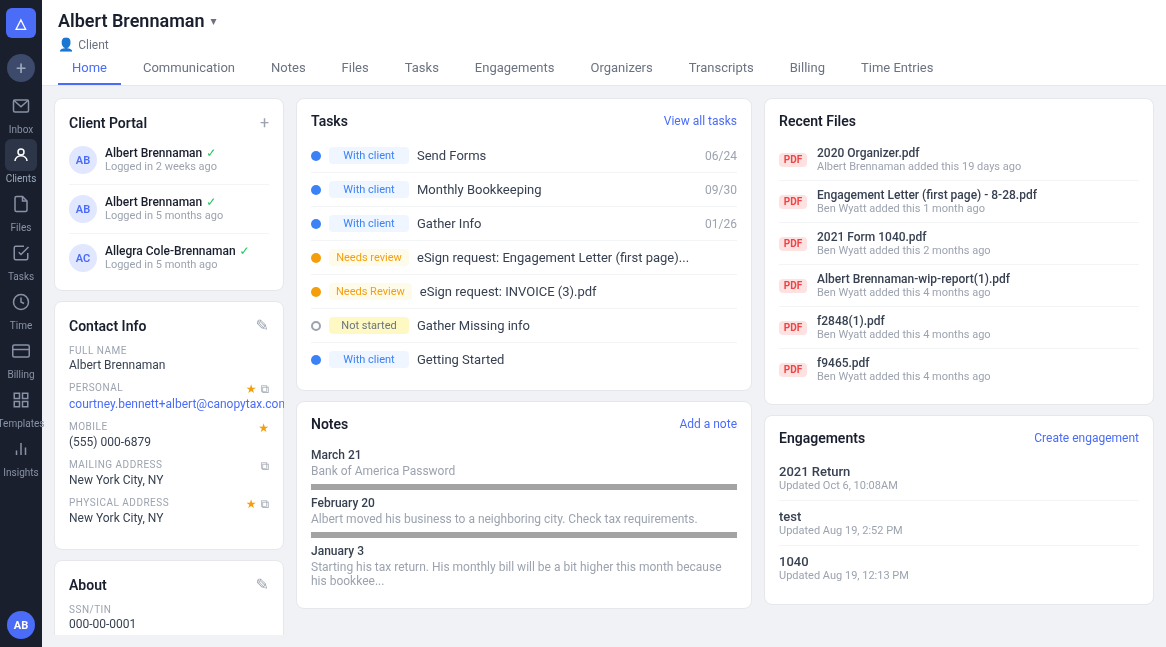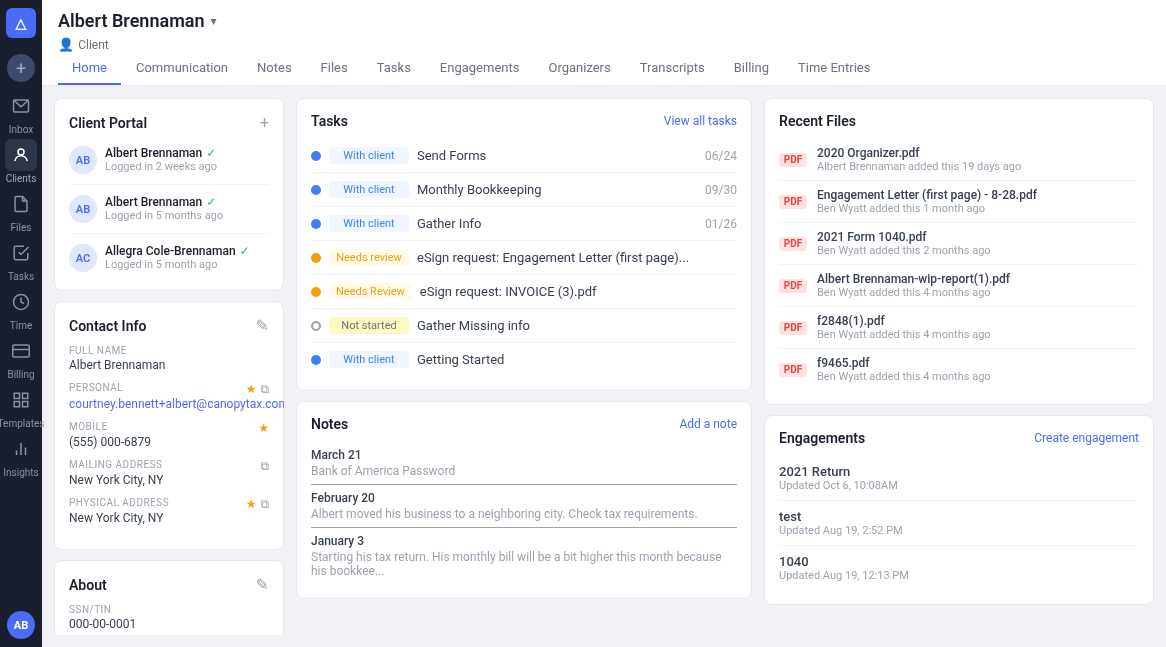--- a/index.html
+++ b/index.html
@@ -79,21 +79,21 @@
     .dropdown-arrow {
       color: #6b7280; font-size: 12px;
     }
     .client-badge {
       display: flex; align-items: center; gap: 4px;
       color: #6b7280; font-size: 12px;
     }
 
     .nav-tabs {
       display: flex;
-      gap: 1px;
+      gap: 8px;
       border-top: none;
     }
     .nav-tab {
       padding: 8px 14px;
       font-size: 13px;
       color: #6b7280;
       cursor: pointer;
       border-bottom: 2px solid transparent;
       white-space: nowrap;
     }
@@ -207,21 +207,21 @@
     }
     .task-name { flex: 1; font-size: 13px; color: #374151; }
     .task-date { font-size: 12px; color: #9ca3af; }
 
     
     .notes-header {
       display: flex; align-items: center; justify-content: space-between;
       margin-bottom: 10px;
     }
     .add-note-link { font-size: 12px; color: #4a6cf7; cursor: pointer; }
-    .note-item { padding: 6px 0; border-bottom: 1px solid #a3a3a3; }
+    .note-item { padding: 6px 0; border-bottom: 6px solid #a3a3a3; }
     .note-item:last-child { border-bottom: none; }
     .note-date { font-size: 12px; font-weight: 500; color: #374151; margin-bottom: 2px; }
     .note-text { font-size: 12px; color: #9ca3af; }
 
     
     .right-col {
       width: 390px;
       flex-shrink: 0;
       display: flex;
       flex-direction: column;

